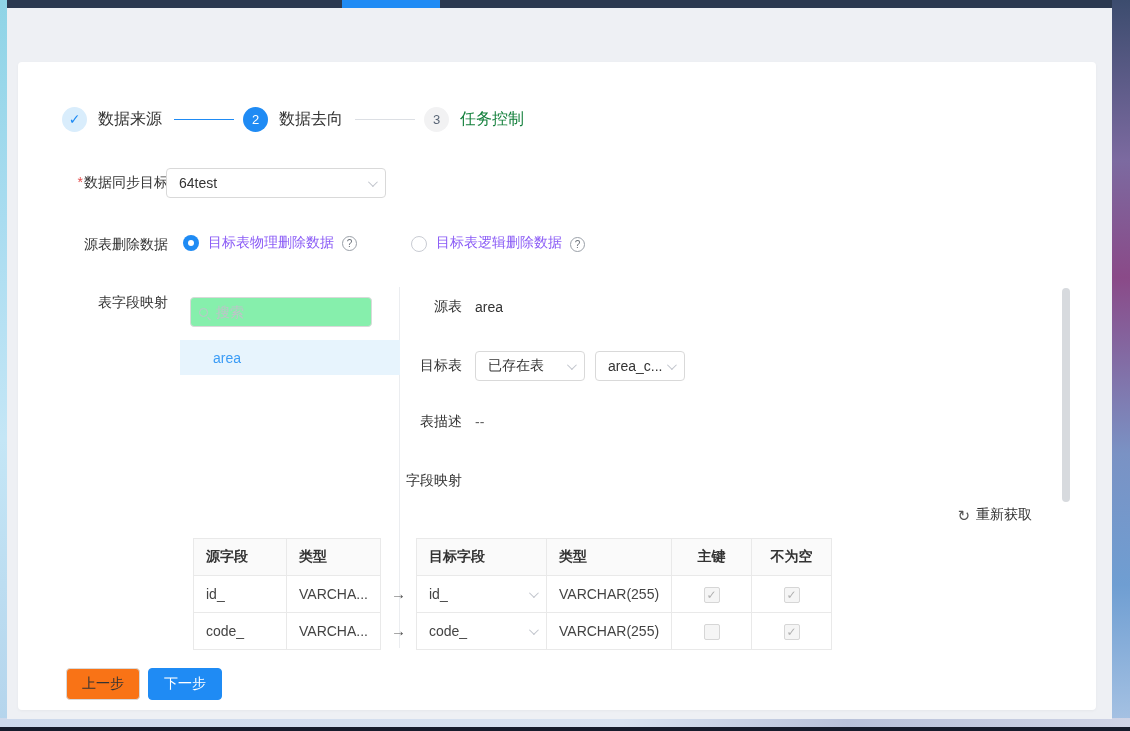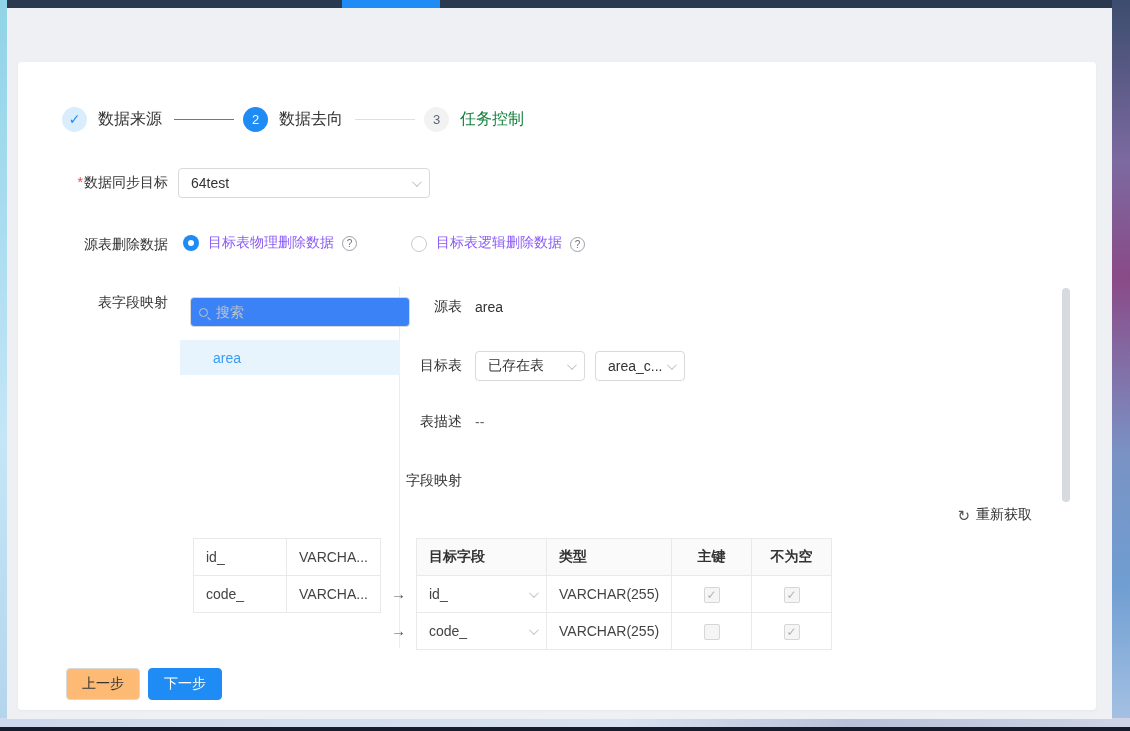--- a/index.html
+++ b/index.html
@@ -43,42 +43,42 @@
   .step-line.gray { background:#dcdfe4; }
 
   
   .form-label { position:absolute; left:0; width:150px; text-align:right; color:#333; }
   .req { color:#e24c4c; margin-right:1px; }
   .row-target { top:112px; }
   .select-box { position:absolute; height:30px; border:1px solid #d9d9d9; border-radius:4px;
     background:#fff; display:flex; align-items:center; padding:0 24px 0 12px; cursor:pointer; color:#333; }
   .sel-chevron { position:absolute; right:10px; top:11px; width:7px; height:7px;
     border-right:1.3px solid #c0c4cc; border-bottom:1.3px solid #c0c4cc; transform:rotate(45deg) translateY(-2px); }
-  .sync-select { left:160px; top:106px; width:252px; }
+  .sync-select { left:148px; top:106px; width:220px; }
 
   .row-del { position:absolute; top:172px; left:0; width:100%; height:20px; }
   .row-del .form-label { top:2px; }
   .radio-group { position:absolute; left:165px; top:0; display:flex; align-items:center; }
   .radio { width:16px; height:16px; border-radius:50%; flex:none; position:relative; cursor:pointer; }
   .radio.on { background:#1f8bf4; }
   .radio.on::after { content:""; position:absolute; left:5px; top:5px; width:6px; height:6px;
     border-radius:50%; background:#fff; }
   .radio.off { background:#fff; border:1px solid #c9ccd3; }
   .radio-label { margin:0 8px 0 9px; color:#8b5cf6; }
   .help-circle { width:15px; height:15px; border:1px solid #9aa0a8; border-radius:50%; color:#6a7078;
     font-size:10px; display:flex; align-items:center; justify-content:center; cursor:pointer; }
   .radio-opt2 { margin-left:54px; display:flex; align-items:flex-end; }
 
   .mapping-label { top:232px; }
 
   
   .mapping { position:absolute; left:162px; top:225px; width:892px; height:361px; }
   .list-panel { position:absolute; left:0; top:0; width:220px; height:361px; border-right:1px solid #ebedf0; background:#fff; }
-  .search-box { position:absolute; left:10px; top:10px; width:220px; height:30px; border:1px solid #d9d9d9;
-    border-radius:4px; display:flex; align-items:center; padding:0 8px; background:#3b82f6; }
+  .search-box { position:absolute; left:10px; top:10px; width:182px; height:30px; border:1px solid #d9d9d9;
+    border-radius:4px; display:flex; align-items:center; padding:0 8px; background:#86efac; }
   .search-glyph { width:9px; height:9px; border:1.4px solid #c0c4cc; border-radius:50%; position:relative; flex:none; }
   .search-glyph::after { content:""; position:absolute; left:8px; top:8px; width:4px; height:1.4px;
     background:#c0c4cc; transform:rotate(45deg); transform-origin:0 0; }
   .search-input { border:none; outline:none; margin-left:8px; width:150px; font-size:14px; color:#333;
     font-family:inherit; background:transparent; }
   .search-input::placeholder { color:#bfc3c9; }
   .list-item { position:absolute; left:0; top:53px; width:220px; height:35px; background:#e7f4fd;
     color:#3b9cf6; display:flex; align-items:center; padding-left:33px; cursor:pointer; }
 
   .detail { position:absolute; left:204px; top:0; width:670px; height:361px; }
@@ -113,21 +113,21 @@
   .cb { display:inline-block; width:16px; height:16px; border:1px solid #d6d6d6; border-radius:2px;
     background:#f5f5f5; color:#b0b0b0; font-size:12px; line-height:14px; text-align:center; vertical-align:middle; }
 
   .scroll-thumb { position:absolute; right:2px; top:1px; width:8px; height:214px; background:#d7dade;
     border-radius:4px; cursor:pointer; }
 
   
   .footer { position:absolute; left:48px; top:606px; display:flex; }
   .btn { height:32px; border-radius:4px; display:flex; align-items:center; justify-content:center;
     cursor:pointer; font-size:14px; }
-  .btn-prev { width:74px; background:#fdba74; border:1px solid #d9d9d9; color:#333; }
+  .btn-prev { width:74px; background:#f97316; border:1px solid #d9d9d9; color:#333; }
   .btn-next { width:74px; background:#1f8bf4; border:1px solid #1f8bf4; color:#fff; margin-left:8px; }
 </style>
 </head>
 <body>
 
 <div class="desktop-left-sliver"></div>
 <div class="desktop-bottom"></div>
 <div class="desktop-taskbar"></div>
 
 <div class="app-window">
@@ -225,20 +225,24 @@
 
         <div class="refresh-link">
           <span class="refresh-glyph">↻</span>
           <span>重新获取</span>
         </div>
       </div>
 
       <div class="tables-wrap">
         <table class="t-src">
           <tbody>
+              <tr>
+            <th class="c1">源字段</th>
+            <th class="c2">类型</th>
+          </tr>
           <tr>
             <td class="c1">id_</td>
             <td class="c2">VARCHA...</td>
           </tr>
           <tr>
             <td class="c1">code_</td>
             <td class="c2">VARCHA...</td>
           </tr>
         </tbody>
           </table>

